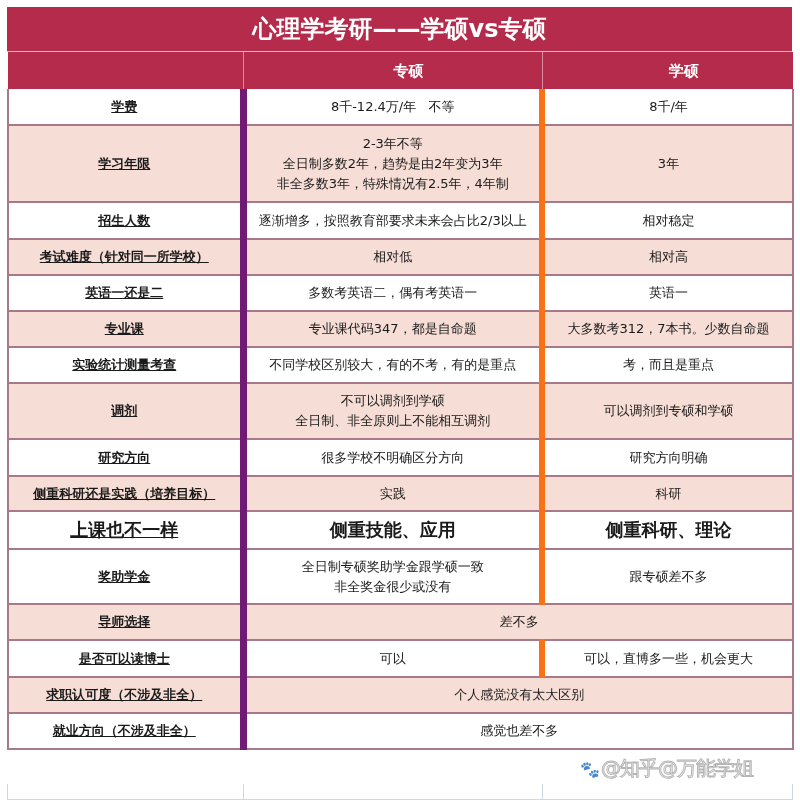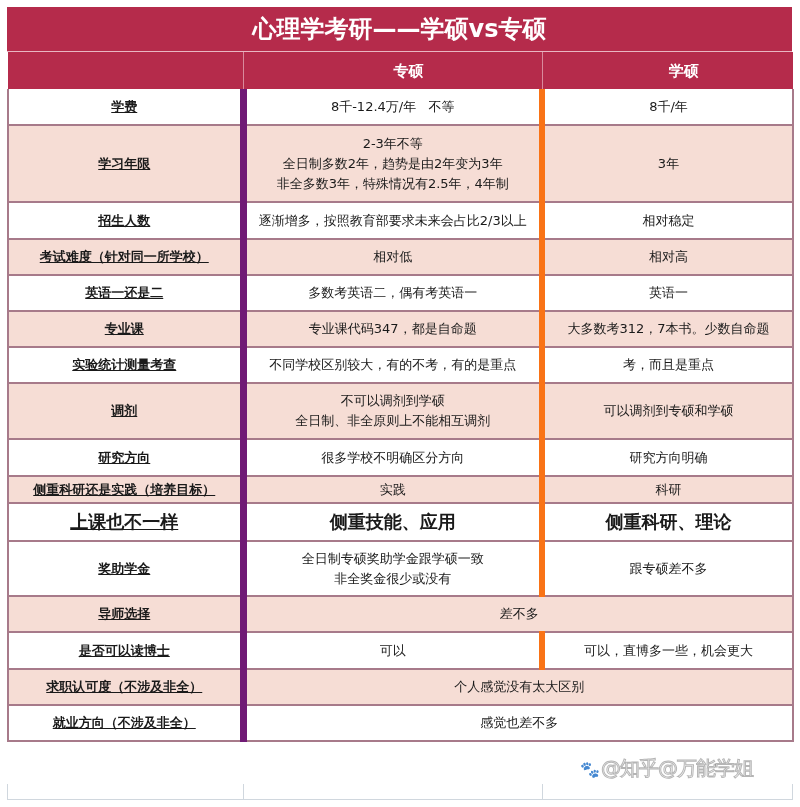--- a/index.html
+++ b/index.html
@@ -188,21 +188,21 @@
       </td>
       <td class="c3cell">可以调剂到专硕和学硕</td>
     </tr>
 
     <tr class="white" style="height:37px">
       <td class="label">研究方向</td>
       <td class="c2cell">很多学校不明确区分方向</td>
       <td class="c3cell">研究方向明确</td>
     </tr>
 
-    <tr class="pink" style="height:27px">
+    <tr class="pink" style="height:35px">
       <td class="label">侧重科研还是实践（培养目标）</td>
       <td class="c2cell">实践</td>
       <td class="c3cell">科研</td>
     </tr>
 
     <tr class="white" style="height:38px">
       <td class="label strong">上课也不一样</td>
       <td class="c2cell strong">侧重技能、应用</td>
       <td class="c3cell strong">侧重科研、理论</td>
     </tr>

